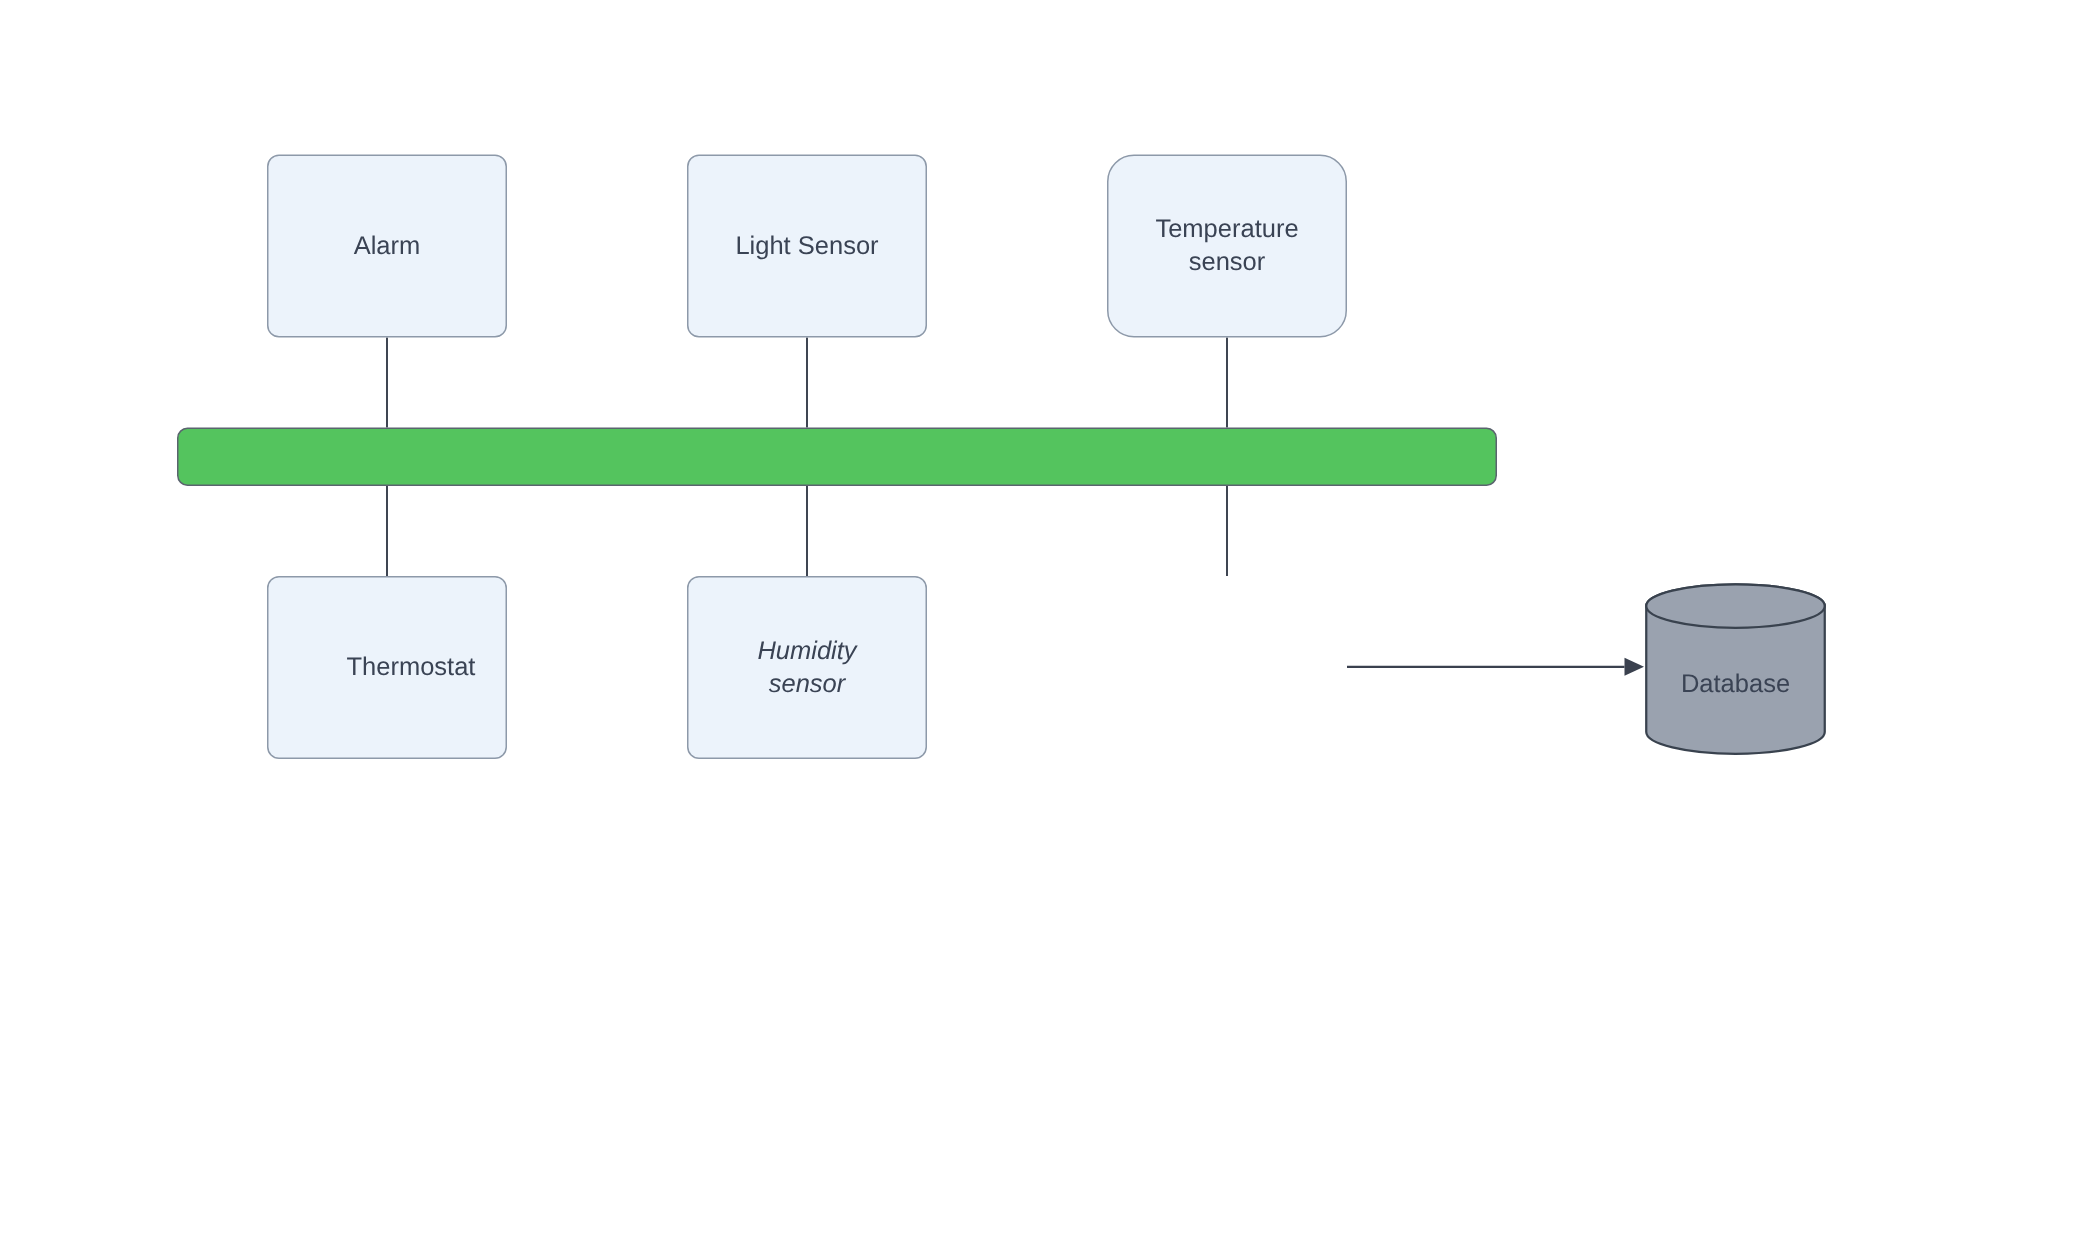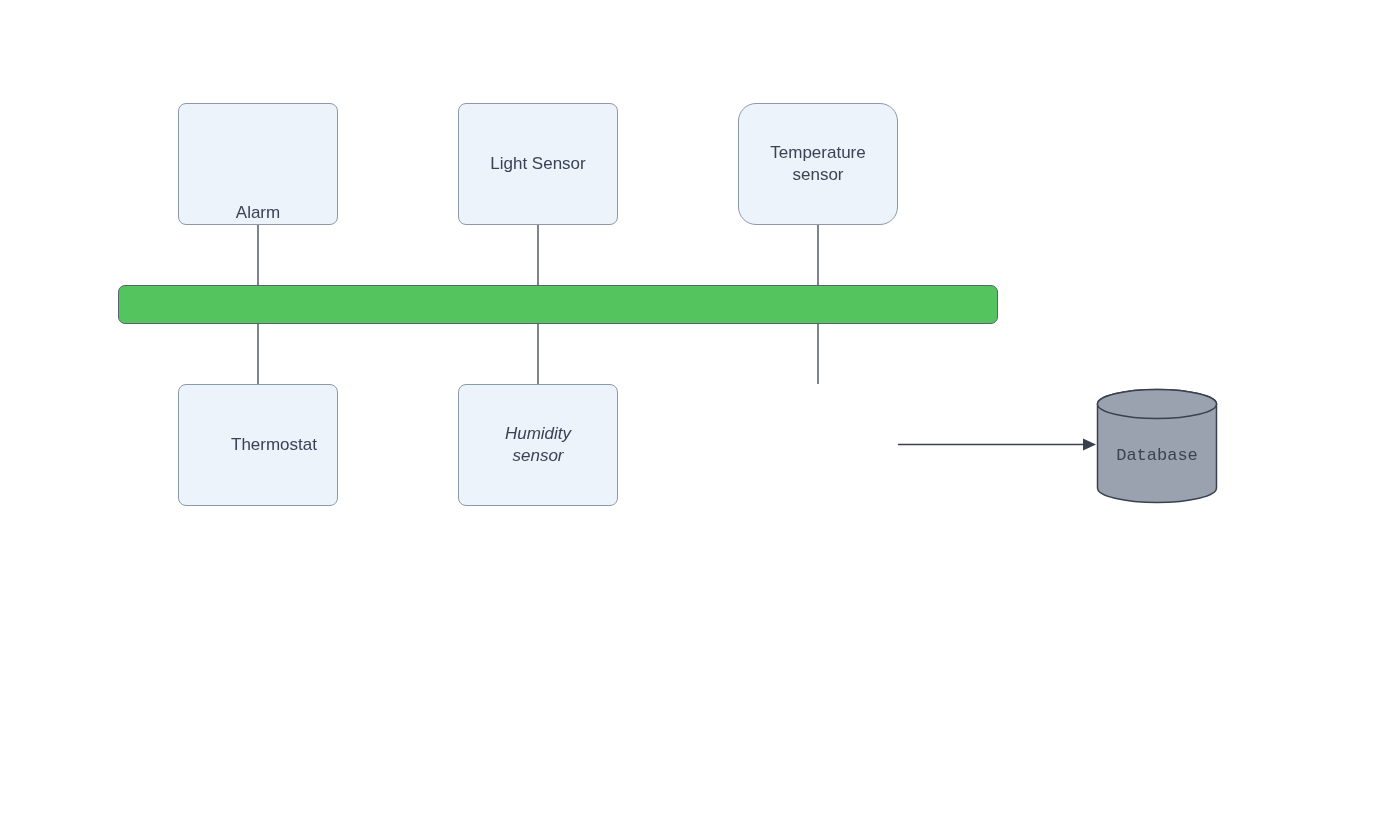--- a/index.html
+++ b/index.html
@@ -54,21 +54,20 @@
     border-radius: 7px;
     z-index: 2;
   }
   .cylinder {
     position: absolute;
     left: 1096px;
     top: 388px;
     width: 122px;
     height: 116px;
     z-index: 2;
-    font-family: Liberation Mono, monospace;
   }
   .cylinder svg {
     position: absolute;
     left: 0;
     top: 0;
   }
   .cylinder .label {
     position: absolute;
     left: 0;
     top: 0;
@@ -113,21 +112,21 @@
     <line class="conn" x1="258" y1="324" x2="258" y2="384"></line>
     <line class="conn" x1="538" y1="324" x2="538" y2="384"></line>
     <line class="conn" x1="818" y1="324" x2="818" y2="384"></line>
 
     <g>
       <line class="arrow-line" x1="898" y1="444.5" x2="1083" y2="444.5"></line>
       <polygon class="arrow-head" points="1083,438.5 1096,444.5 1083,450.5"></polygon>
     </g>
   </svg>
 
-  <div class="node" style="left:178px; top:103px;align-items:flex-end;">
+  <div class="node" style="left:178px; top:103px;">
     <span class="label">Alarm</span>
   </div>
   <div class="node" style="left:458px; top:103px;justify-content:center;">
     <span class="label">Light Sensor</span>
   </div>
   <div class="node" style="left:738px; top:103px;border-radius:18px;">
     <span class="label">Temperature
 sensor</span>
   </div>
 

